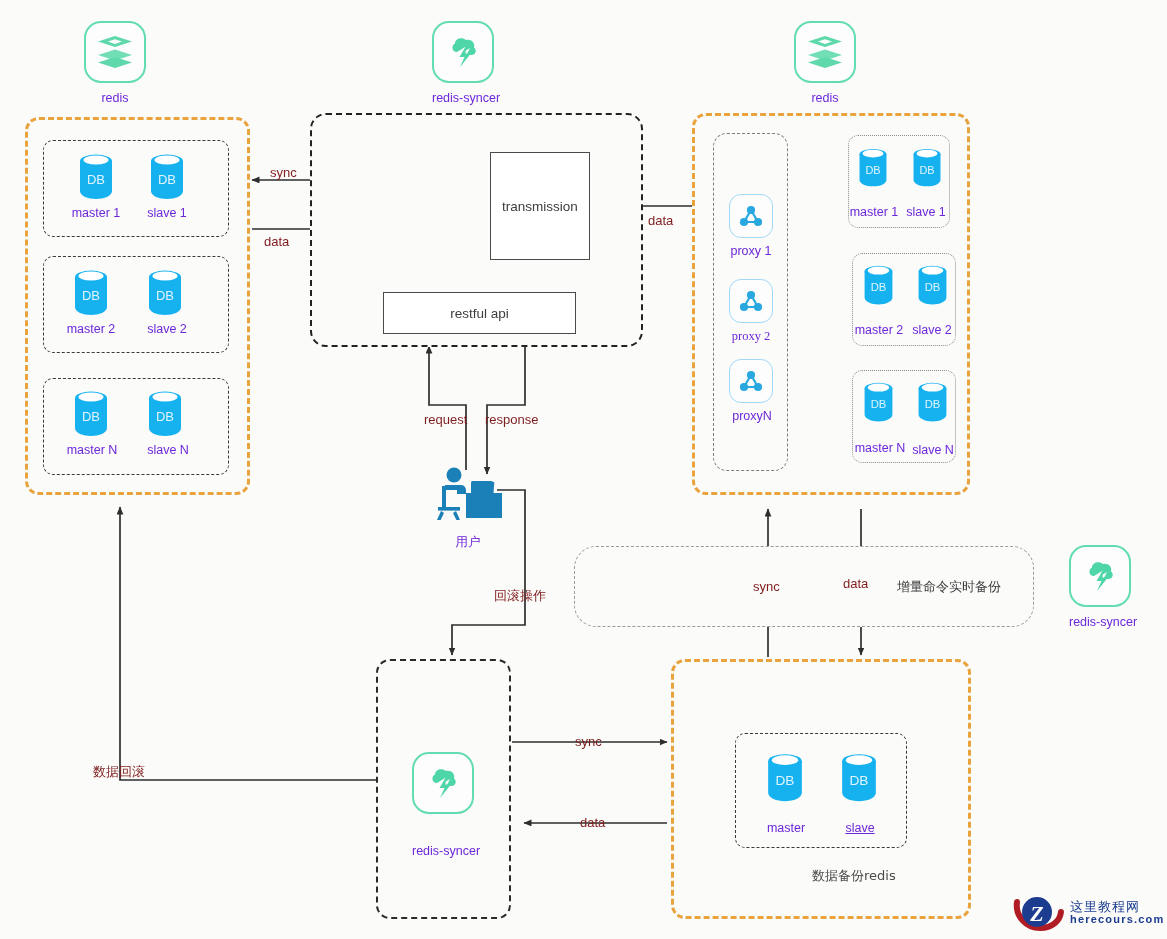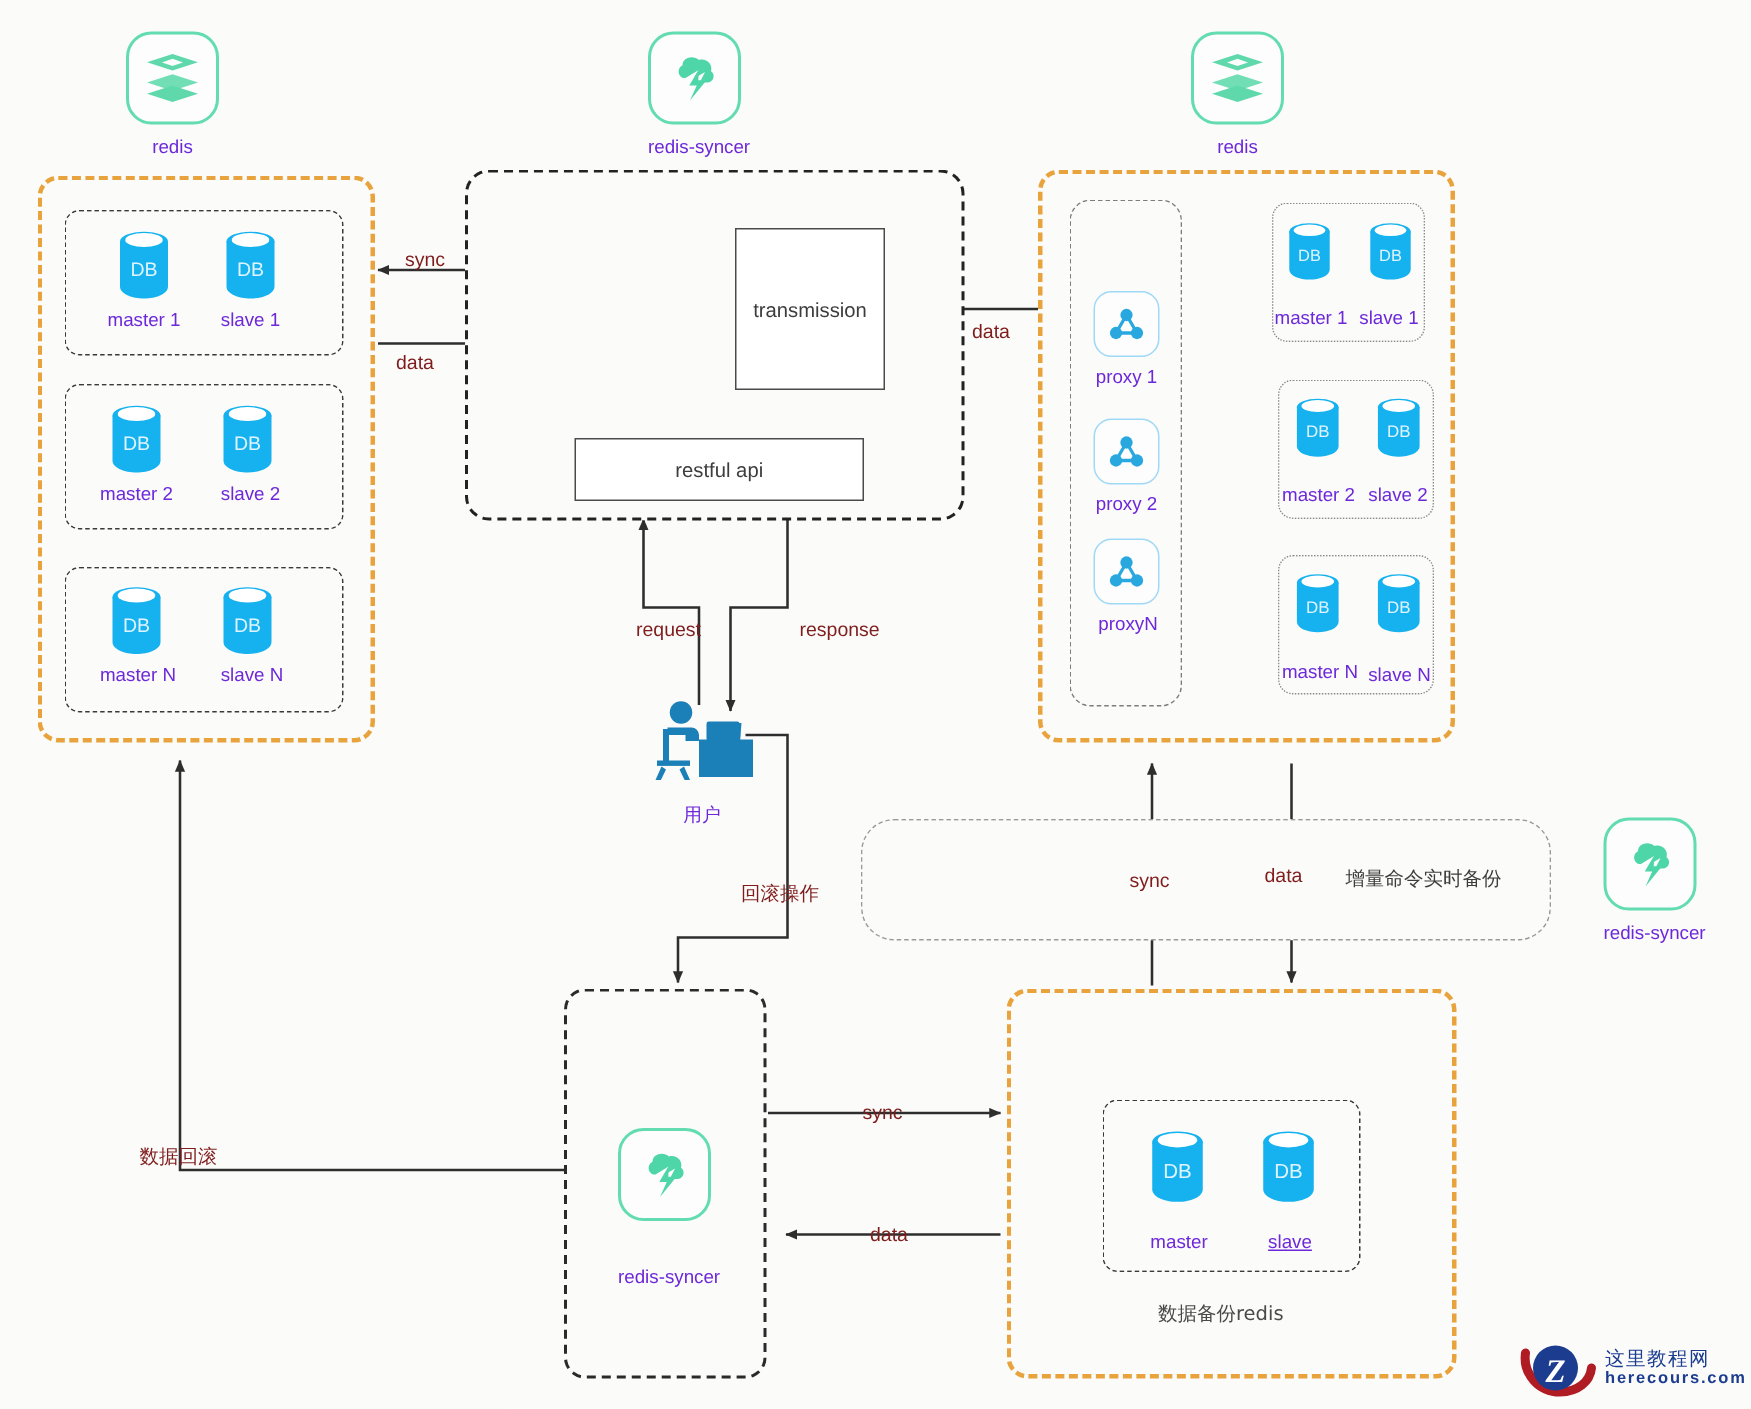--- a/index.html
+++ b/index.html
@@ -264,21 +264,21 @@
   </div>
 
   <div class="abs plain-box center-text" style="left:383px;top:292px;width:193px;height:42px;">
     <span class="lbl-box">restful api</span>
   </div>
 
   <div class="abs edge-lbl" style="left:270px;top:166px;">sync</div>
   <div class="abs edge-lbl" style="left:264px;top:235px;">data</div>
   <div class="abs edge-lbl" style="left:648px;top:214px;">data</div>
   <div class="abs edge-lbl" style="left:424px;top:413px;">request</div>
-  <div class="abs edge-lbl" style="left:517px;top:413px;padding-left:16px;">response</div>
+  <div class="abs edge-lbl" style="left:469px;top:413px;padding-left:16px;">response</div>
 
   <div class="abs orange-box" style="left:692px;top:113px;width:278px;height:382px;"></div>
 
   <div class="abs proxy-box" style="left:713px;top:133px;width:75px;height:338px;"></div>
 
   <div class="abs" style="left:729px;top:194px;">
     <div class="proxy-tile">
       <svg width="26" height="24" viewBox="0 0 26 24">
         <path d="M13 6 L6 18 M13 6 L20 18 M6 18 L20 18" stroke="#29a8e0" stroke-width="2.2" fill="none"></path>
         <circle cx="13" cy="6" r="4.1" fill="#29a8e0"></circle>
@@ -291,21 +291,21 @@
 
   <div class="abs" style="left:729px;top:279px;">
     <div class="proxy-tile">
       <svg width="26" height="24" viewBox="0 0 26 24">
         <path d="M13 6 L6 18 M13 6 L20 18 M6 18 L20 18" stroke="#29a8e0" stroke-width="2.2" fill="none"></path>
         <circle cx="13" cy="6" r="4.1" fill="#29a8e0"></circle>
         <circle cx="6" cy="18" r="4.1" fill="#29a8e0"></circle>
         <circle cx="20" cy="18" r="4.1" fill="#29a8e0"></circle>
       </svg>
     </div>
-    <div class="node-label" style="margin-top:6px;width:44px;">proxy 2</div>
+    <div class="node-label" style="margin-top:6px;width:44px;font-family:Liberation Serif, serif;">proxy 2</div>
   </div>
 
   <div class="abs" style="left:729px;top:359px;">
     <div class="proxy-tile">
       <svg width="26" height="24" viewBox="0 0 26 24">
         <path d="M13 6 L6 18 M13 6 L20 18 M6 18 L20 18" stroke="#29a8e0" stroke-width="2.2" fill="none"></path>
         <circle cx="13" cy="6" r="4.1" fill="#29a8e0"></circle>
         <circle cx="6" cy="18" r="4.1" fill="#29a8e0"></circle>
         <circle cx="20" cy="18" r="4.1" fill="#29a8e0"></circle>
       </svg>
@@ -439,21 +439,21 @@
   <div class="abs node-label" style="left:762px;top:821px;width:48px;">master</div>
   <div class="abs" style="left:839px;top:750px;">
     <svg width="40" height="54" viewBox="0 0 38 50">
       <path d="M3 10 L3 40 C3 45 11 48 19 48 C27 48 35 45 35 40 L35 10 Z" fill="#16b2ef"></path>
       <ellipse cx="19" cy="10" rx="16" ry="6.5" fill="#16b2ef"></ellipse>
       <ellipse cx="19" cy="9" rx="12.5" ry="4.6" fill="#ffffff"></ellipse>
       <text x="19" y="33" font-size="13" font-family="Liberation Sans, sans-serif" fill="#dff4ff" text-anchor="middle">DB</text>
     </svg>
   </div>
   <div class="abs node-label" style="left:836px;top:821px;width:48px;text-decoration:underline;">slave</div>
-  <div class="abs caption" style="left:772px;top:867px;font-family:'DejaVu Sans',sans-serif;">数据备份redis</div>
+  <div class="abs caption" style="left:812px;top:867px;font-family:'DejaVu Sans',sans-serif;">数据备份redis</div>
 
   <div class="abs wm" style="left:1012px;top:890px;">
     <svg width="54" height="46" viewBox="0 0 54 46">
       <path d="M5 12 C3 26 14 38 28 38 C40 38 48 31 49 22" stroke="#b01c24" stroke-width="6" fill="none" stroke-linecap="round"></path>
       <circle cx="25" cy="22" r="15" fill="#1b3c8f"></circle>
       <text x="25" y="31" font-size="22" font-weight="bold" fill="#ffffff" font-family="Liberation Serif, serif" text-anchor="middle" font-style="italic">Z</text>
     </svg>
     <div>
       <div class="wm-text-cn">这里教程网</div>
       <div class="wm-text-en">herecours.com</div>

